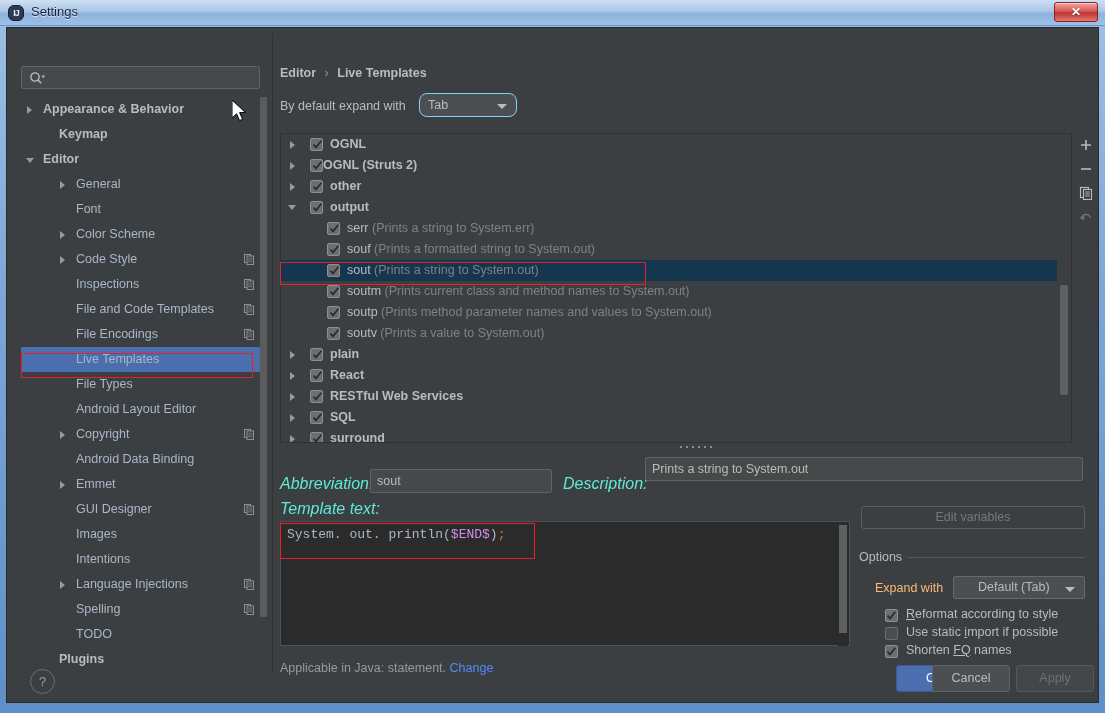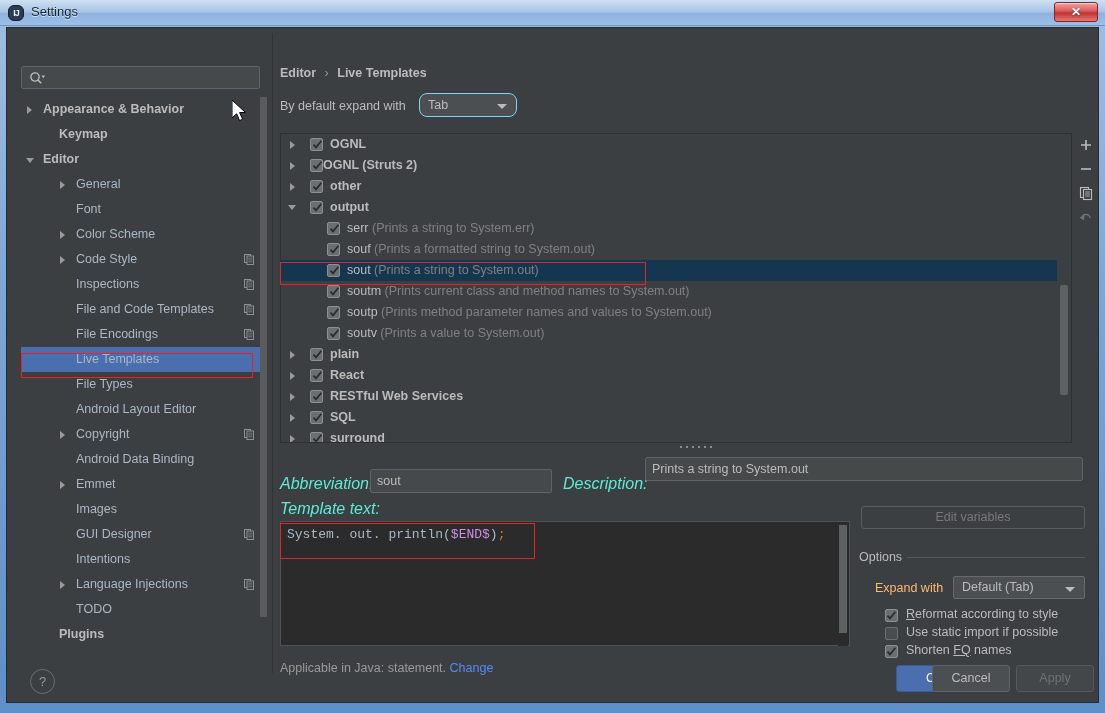--- a/index.html
+++ b/index.html
@@ -192,21 +192,21 @@
     position:absolute; left:586px; top:473px; width:224px; height:23px;
     background:#3c3f41; border:1px solid #5a5e60; border-radius:3px;
     color:#787878; font-size:12.5px; line-height:21px; text-align:center;
   }
   #options-title { position:absolute; left:584px; top:517px; color:#bbbbbb; font-size:12.5px; }
   #options-line { position:absolute; left:632px; top:524px; width:178px; height:1px; background:#555859; }
   #expandw-label { position:absolute; left:600px; top:548px; color:#fdba74; font-size:12.5px; }
   #expandw-combo {
     position:absolute; left:678px; top:543px; width:132px; height:23px;
     background:#4b4f51; border:1px solid #646a6d; border-radius:2px;
-    color:#bbbbbb; font-size:12.5px; line-height:21px; padding-left:8px; cursor:pointer;
+    color:#bbbbbb; font-size:12.5px; line-height:21px; padding-left:24px; cursor:pointer;
   }
   .optrow { position:absolute; left:610px; color:#bbbbbb; font-size:12.5px; }
   .optcb { position:absolute; left:0; top:2px; width:13px; height:13px;
      background:#6b6f71; border:1px solid #8b9093; border-radius:2px; }
   .optcb.off { background:#4a4d4f; border-color:#6b6f71; }
   .opttext { position:absolute; left:21px; top:0; white-space:nowrap; }
   .opttext u { text-decoration:underline; }
 
   
   #bottombar { position:absolute; left:0; top:646px; width:1091px; height:28px; }
@@ -326,36 +326,44 @@
             </svg>
           </div>
           <div class="lrow">
             <span class="lbl" style="left:55px">Android Data Binding</span>
           </div>
           <div class="lrow">
             <span class="arrow" style="left:39px"></span>
             <span class="lbl" style="left:55px">Emmet</span>
           </div>
           <div class="lrow">
+            <span class="lbl" style="left:55px">GUI Designer</span>
+            <svg class="copyico" viewBox="0 0 10 11">
+              <rect x="0.5" y="0.5" width="6" height="8" fill="none" stroke="#8c9093" stroke-width="1"></rect>
+              <rect x="3" y="2" width="6.5" height="8.5" fill="#3c3f41" stroke="#8c9093" stroke-width="1"></rect>
+              <path d="M4.2 4.2h4.2M4.2 6h4.2M4.2 7.8h4.2" stroke="#8c9093" stroke-width=".7"></path>
+            </svg>
+          </div>
+          <div class="lrow">
             <span class="lbl" style="left:55px">Images</span>
-          </div>
-          <div class="lrow">
-            <span class="lbl" style="left:55px">GUI Designer</span>
-            <svg class="copyico" viewBox="0 0 10 11">
-              <rect x="0.5" y="0.5" width="6" height="8" fill="none" stroke="#8c9093" stroke-width="1"></rect>
-              <rect x="3" y="2" width="6.5" height="8.5" fill="#3c3f41" stroke="#8c9093" stroke-width="1"></rect>
-              <path d="M4.2 4.2h4.2M4.2 6h4.2M4.2 7.8h4.2" stroke="#8c9093" stroke-width=".7"></path>
-            </svg>
           </div>
           <div class="lrow">
             <span class="lbl" style="left:55px">Intentions</span>
           </div>
           <div class="lrow">
             <span class="arrow" style="left:39px"></span>
             <span class="lbl" style="left:55px">Language Injections</span>
+            <svg class="copyico" viewBox="0 0 10 11">
+              <rect x="0.5" y="0.5" width="6" height="8" fill="none" stroke="#8c9093" stroke-width="1"></rect>
+              <rect x="3" y="2" width="6.5" height="8.5" fill="#3c3f41" stroke="#8c9093" stroke-width="1"></rect>
+              <path d="M4.2 4.2h4.2M4.2 6h4.2M4.2 7.8h4.2" stroke="#8c9093" stroke-width=".7"></path>
+            </svg>
+          </div>
+          <div class="lrow">
+            <span class="lbl" style="left:55px">Spelling</span>
             <svg class="copyico" viewBox="0 0 10 11">
               <rect x="0.5" y="0.5" width="6" height="8" fill="none" stroke="#8c9093" stroke-width="1"></rect>
               <rect x="3" y="2" width="6.5" height="8.5" fill="#3c3f41" stroke="#8c9093" stroke-width="1"></rect>
               <path d="M4.2 4.2h4.2M4.2 6h4.2M4.2 7.8h4.2" stroke="#8c9093" stroke-width=".7"></path>
             </svg>
           </div>
           <div class="lrow">
             <span class="lbl" style="left:55px">TODO</span>
           </div>
           <div class="lrow bold">

